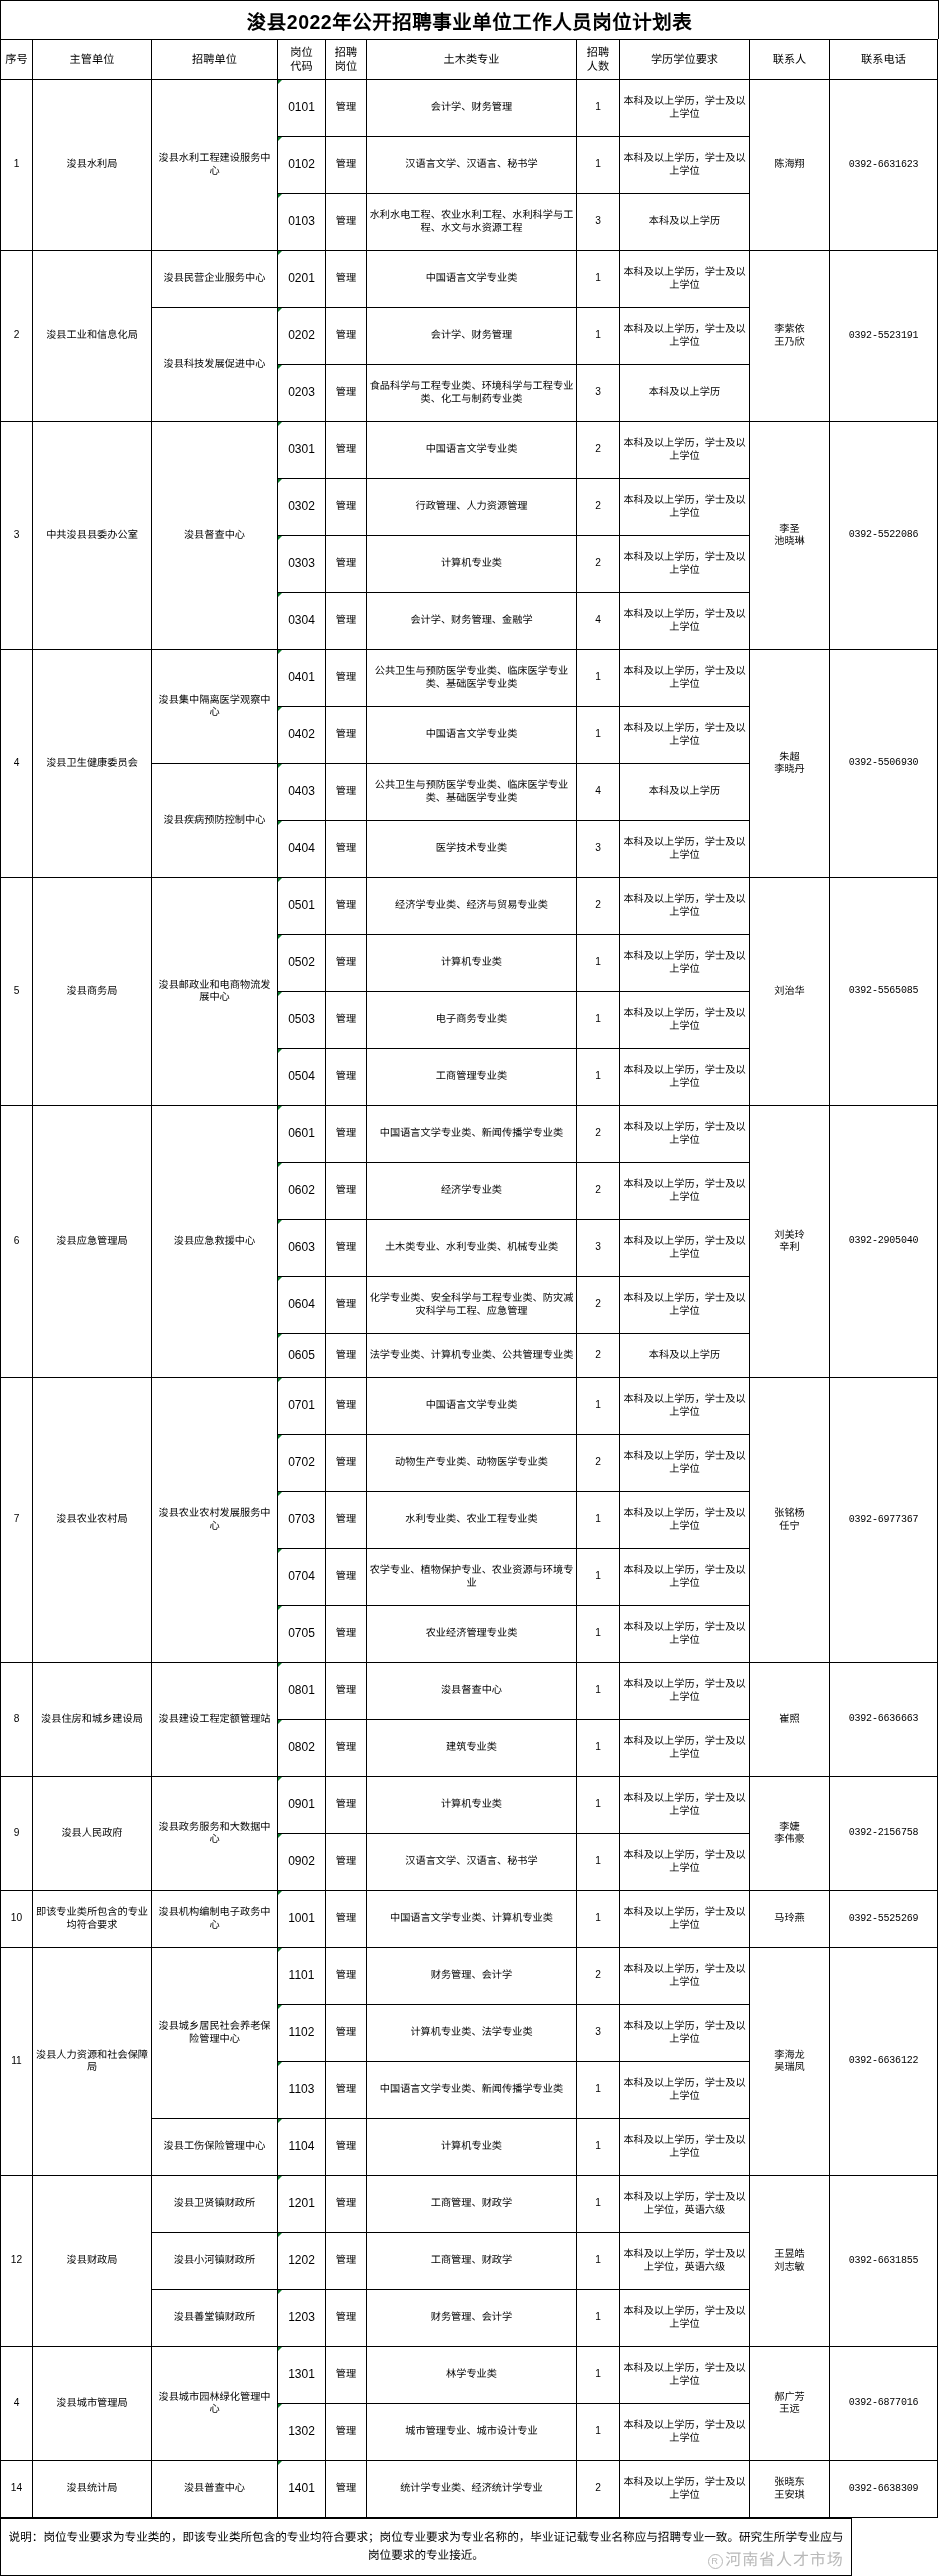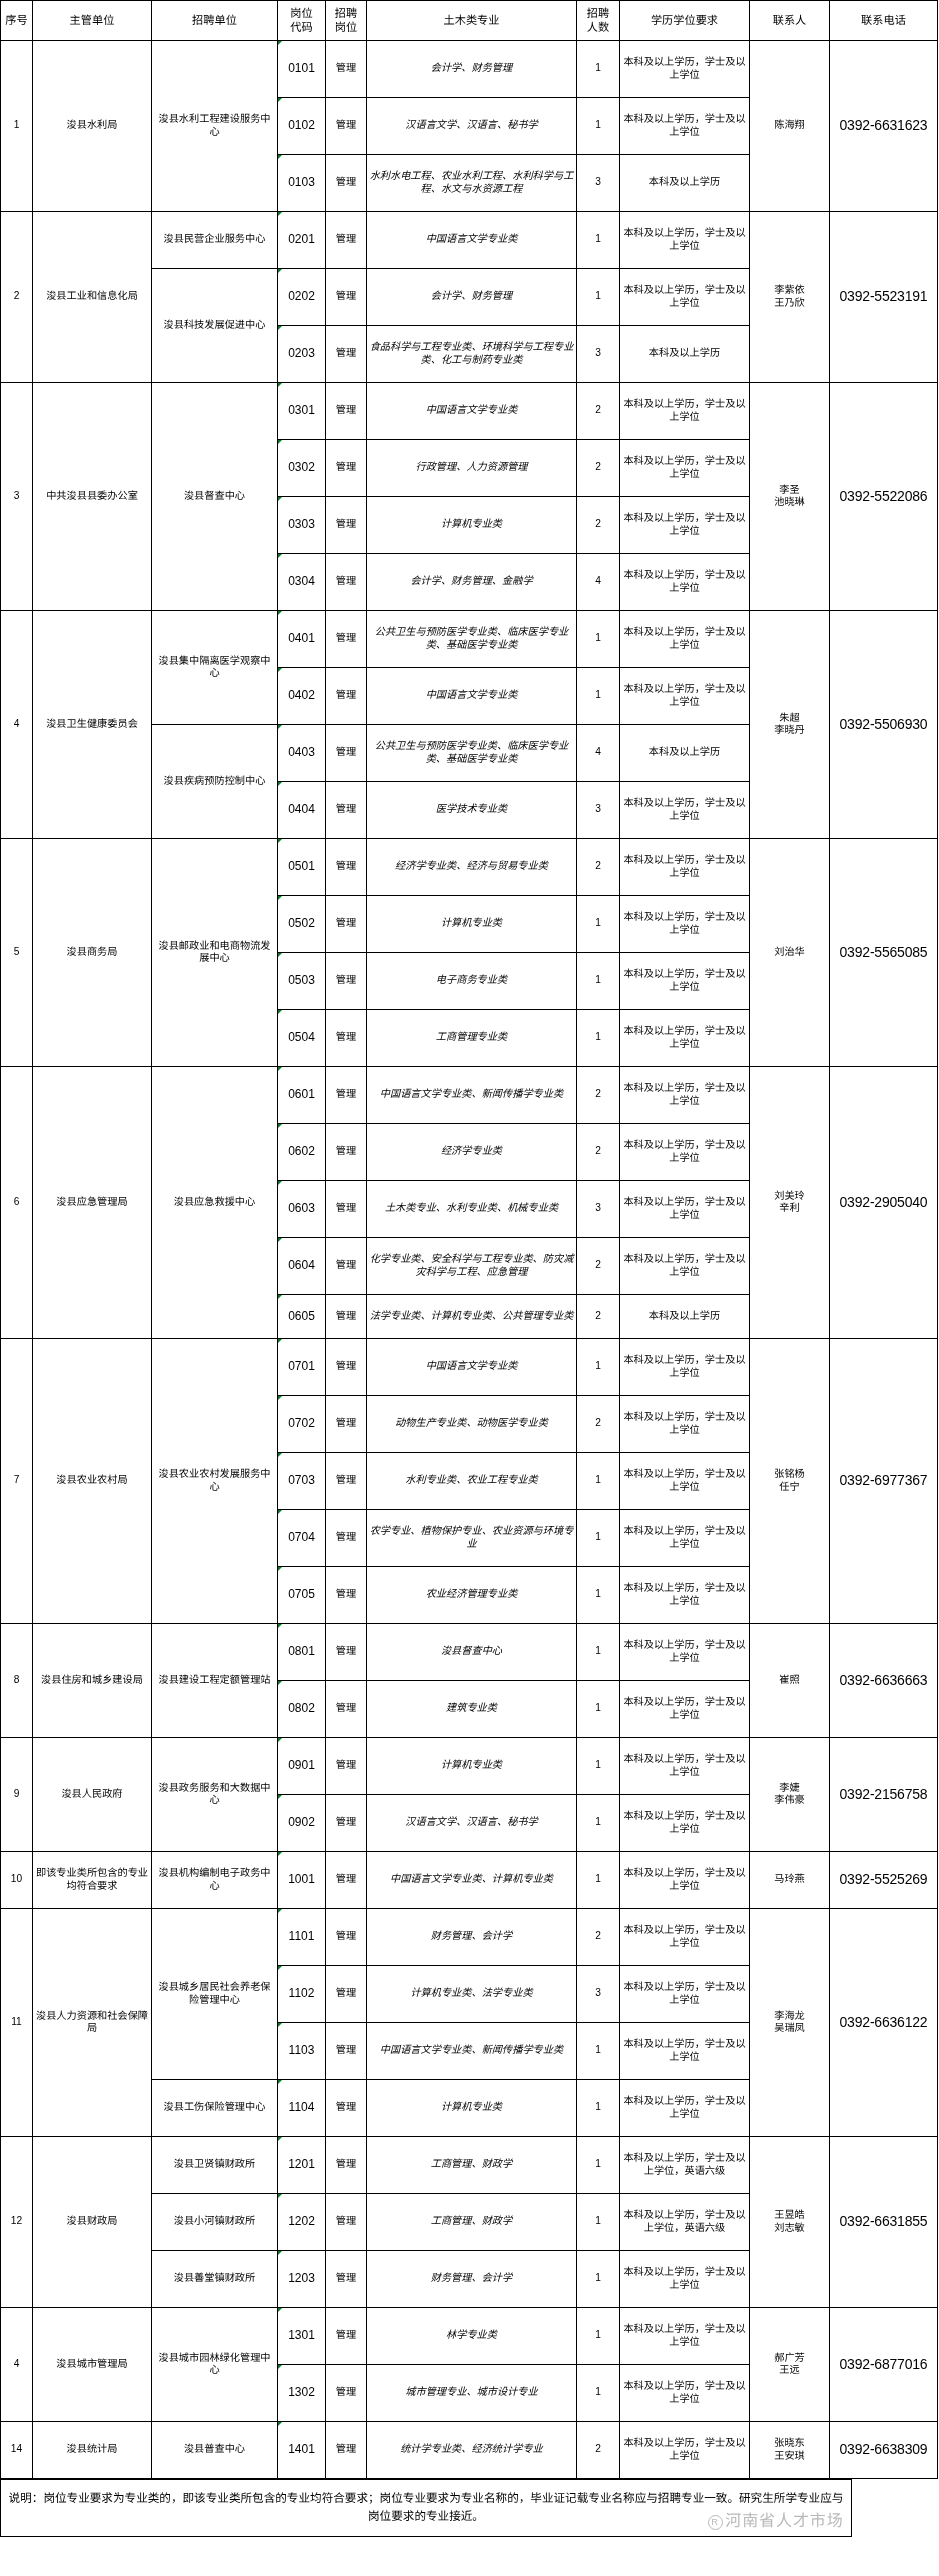--- a/index.html
+++ b/index.html
@@ -61,24 +61,24 @@
   .c-sup{width:119px;}
   .c-unit{width:126px;}
   .c-code{width:48px;}
   .c-post{width:41px;}
   .c-major{width:210px;}
   .c-num{width:43px;}
   .c-edu{width:130px;}
   .c-contact{width:80px;}
   .c-phone{width:108px;}
 
-  td.major{text-align:center;font-style:italic;}
+  td.major{text-align:center;}
   td.code{font-family:"Liberation Sans","DejaVu Sans",sans-serif;font-size:12px;}
   td.num{font-family:"Liberation Sans","DejaVu Sans",sans-serif;font-size:10.2px;}
-  td.phone{font-family:Liberation Sans, sans-serif;font-size:14px;letter-spacing:-0.2px;margin-left:27px;}
+  td.phone{font-family:Liberation Mono, monospace;font-size:10px;letter-spacing:-0.2px;margin-left:27px;}
   td.seq{font-family:"Liberation Sans","DejaVu Sans",sans-serif;font-size:10.2px;}
 
   
   td.code{position:relative;}
   td.code .cmt{
     position:absolute;left:0;top:0;
     width:0;height:0;
     border-top:4.7px solid #0a7a28;
     border-right:4.7px solid transparent;
   }
@@ -116,20 +116,23 @@
     text-align:center;
     margin-right:2.8px;
     vertical-align:0.9px;
   }
 </style>
 </head>
 <body>
 
 <div id="page">
 
+  <div class="title-wrap">
+    <h1 class="doc-title">浚县2022年公开招聘事业单位工作人员岗位计划表</h1>
+  </div>
 
   <table class="plan">
     <colgroup>
       <col class="c-seq">
         <col class="c-sup">
         <col class="c-unit">
         <col class="c-code">
       <col class="c-post">
         <col class="c-major">
         <col class="c-num">

